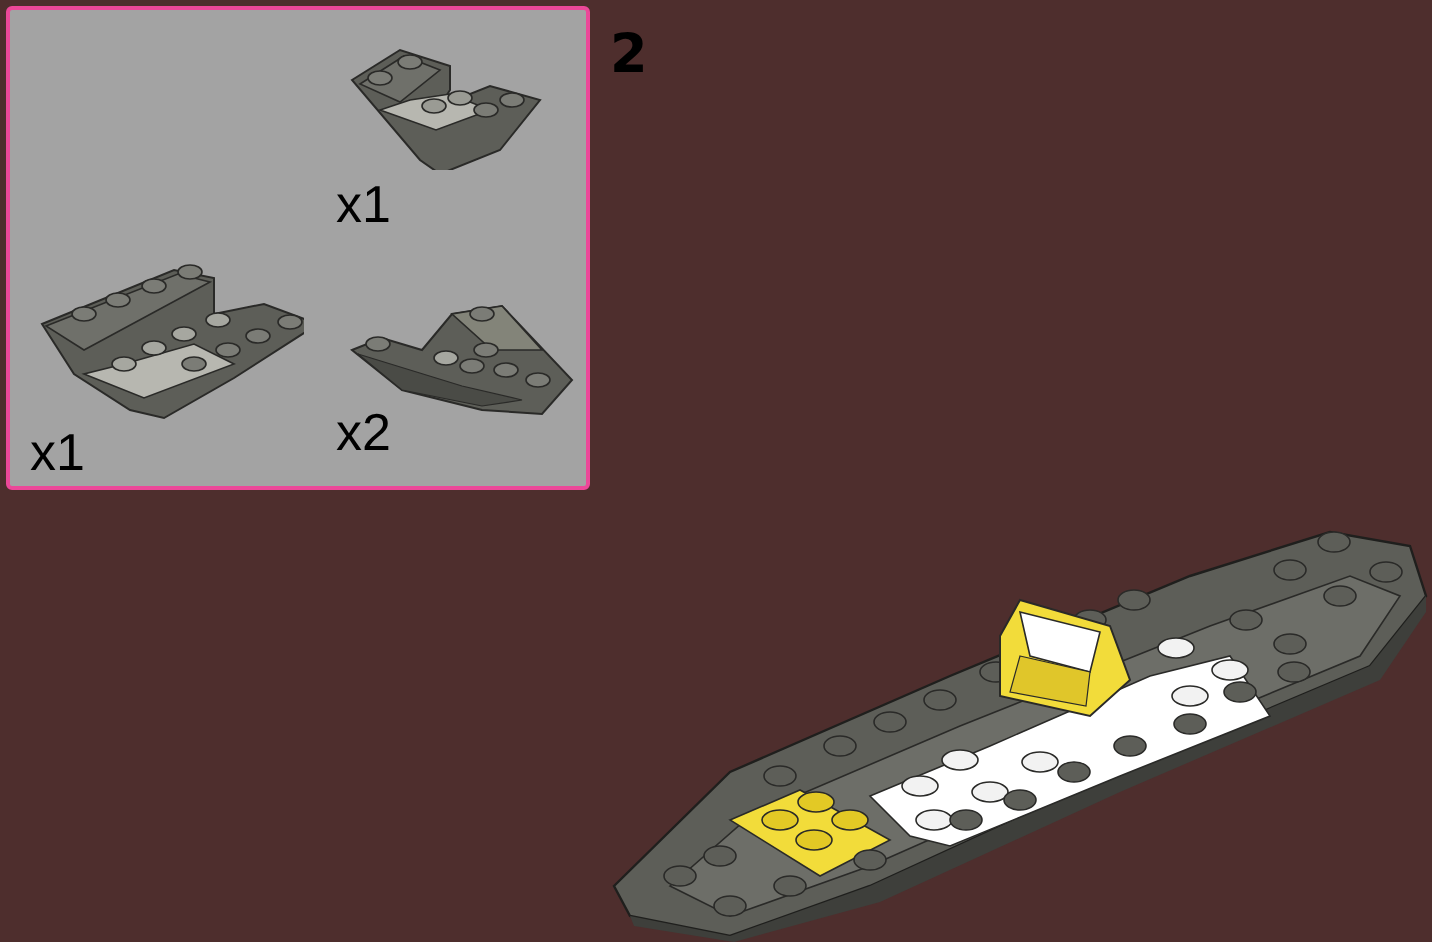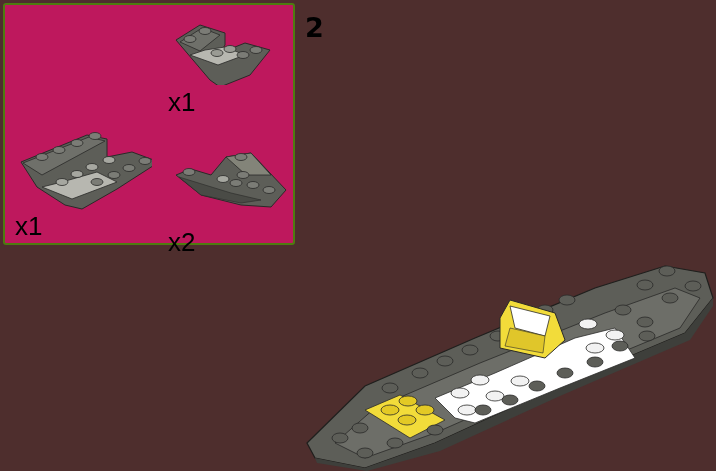--- a/index.html
+++ b/index.html
@@ -3,21 +3,21 @@
 <meta charset="utf-8">
 <style>
   html, body { margin:0; padding:0; }
   body {
     width:716px; height:471px; overflow:hidden; position:relative;
     background:#4e2e2d;
     font-family:"Liberation Sans", sans-serif;
   }
   .callout {
     position:absolute; left:3px; top:3px; width:288px; height:238px;
-    background:#be185d; border:2px solid #4d7c0f; border-radius:3px;
+    background:#a3a3a3; border:2px solid #ec4899; border-radius:3px;
   }
   .part { position:absolute; }
   .qty {
     position:absolute; font-size:26px; color:#000; line-height:1;
     font-family:"Liberation Sans", sans-serif;
   }
   .step-num {
     position:absolute; left:305px; top:12px; font-size:27px; font-weight:bold; color:#000;
     font-family:"DejaVu Sans", sans-serif;
   }
@@ -65,21 +65,21 @@
     <polygon points="55,12 80,8 100,30 75,30" fill="#838479" stroke="#2a2a28" stroke-width="0.8"></polygon>
     <polygon points="8,32 60,48 90,55 70,58 30,50" fill="#4a4b46" stroke="#2a2a28" stroke-width="0.6"></polygon>
     <ellipse cx="18" cy="27" rx="6" ry="3.5" fill="#7b7c76" stroke="#2a2a28" stroke-width="0.8"></ellipse>
     <ellipse cx="52" cy="34" rx="6" ry="3.5" fill="#a6a7a0" stroke="#2a2a28" stroke-width="0.8"></ellipse>
     <ellipse cx="65" cy="38" rx="6" ry="3.5" fill="#7b7c76" stroke="#2a2a28" stroke-width="0.8"></ellipse>
     <ellipse cx="72" cy="30" rx="6" ry="3.5" fill="#7b7c76" stroke="#2a2a28" stroke-width="0.8"></ellipse>
     <ellipse cx="82" cy="40" rx="6" ry="3.5" fill="#7b7c76" stroke="#2a2a28" stroke-width="0.8"></ellipse>
     <ellipse cx="98" cy="45" rx="6" ry="3.5" fill="#7b7c76" stroke="#2a2a28" stroke-width="0.8"></ellipse>
     <ellipse cx="70" cy="12" rx="6" ry="3.5" fill="#7b7c76" stroke="#2a2a28" stroke-width="0.8"></ellipse>
   </svg>
-  <div class="qty" style="left:163px;top:224px">x2</div>
+  <div class="qty" style="left:163px;top:198px">x2</div>
 </div>
 
 <div class="step-num">2</div>
 
 <svg class="model" width="411" height="213" viewBox="0 0 411 213">
 
   <polygon points="2,185 60,128 170,80 290,30 360,8 400,15 408,40 380,75 250,130 130,185 60,210 10,200" fill="#5d5e58" stroke="#1f1f1d" stroke-width="1.2"></polygon>
 
   <polygon points="10,200 60,210 130,185 250,130 380,75 408,40 408,48 385,82 255,138 135,193 62,213 12,205" fill="#3e3f3b"></polygon>
 

